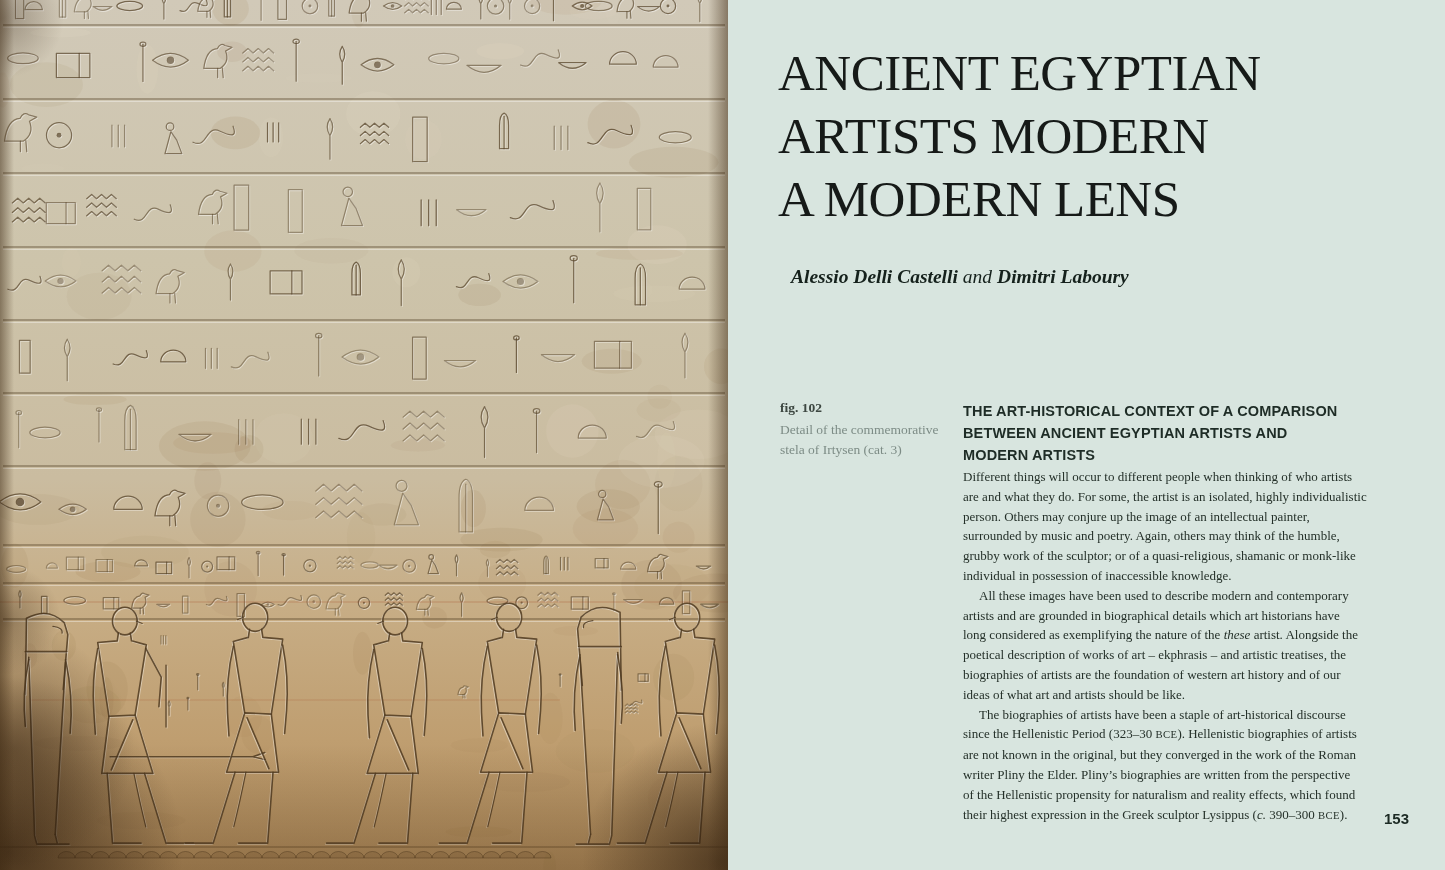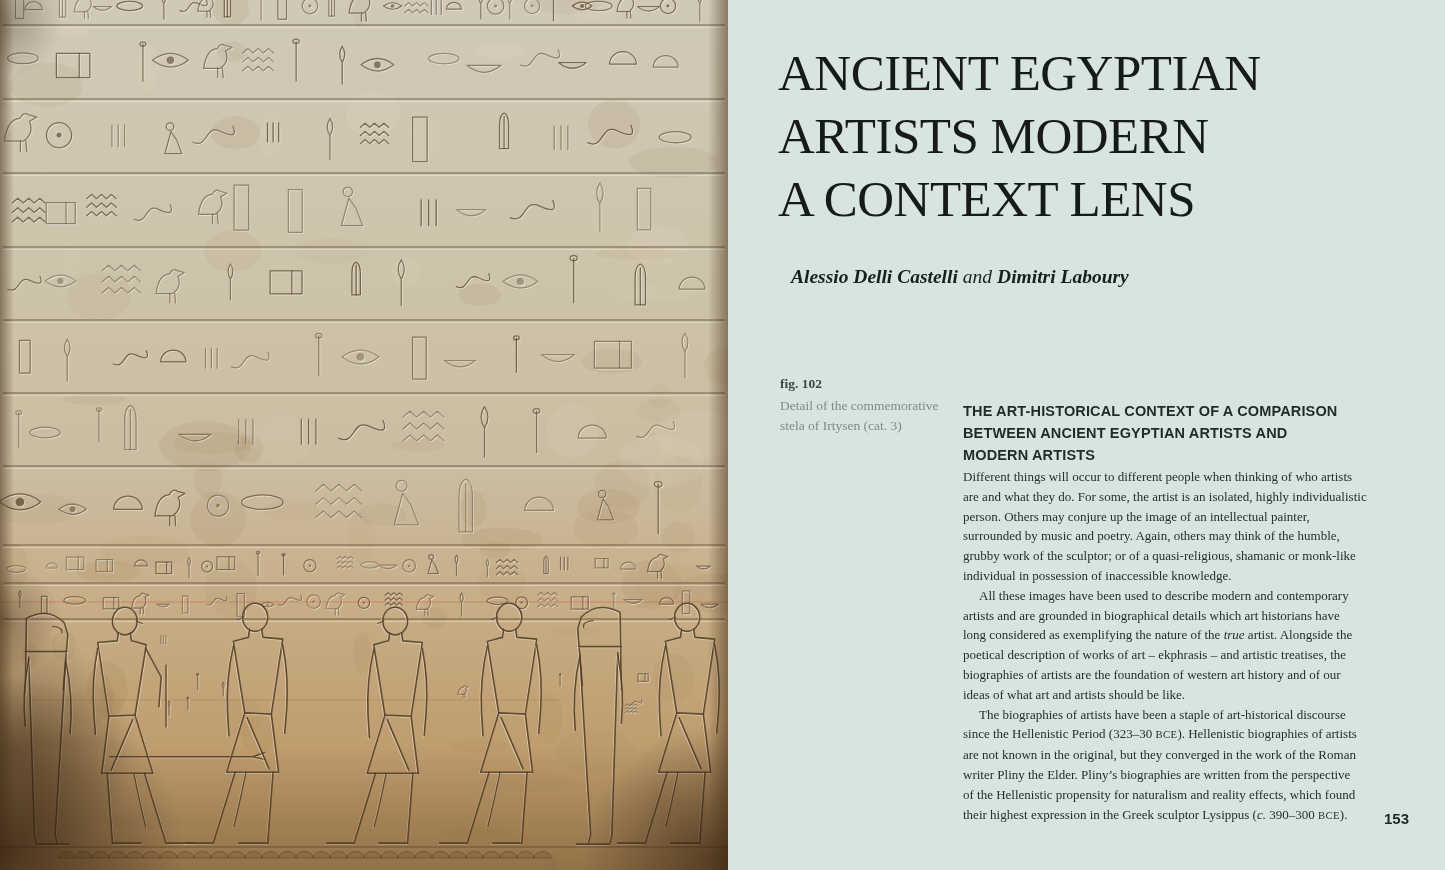--- a/index.html
+++ b/index.html
@@ -8,21 +8,21 @@
   .photo-page svg{display:block;width:728px;height:870px;}
   .text-page{position:relative;width:717px;height:870px;background:#d8e5df;
     font-family:"Liberation Serif","DejaVu Serif",serif;color:#243029;}
   .title{position:absolute;left:50px;top:42px;margin:0;font-weight:400;
     font-family:"Liberation Serif","DejaVu Serif",serif;color:#161a18;
     font-size:51px;letter-spacing:-0.5px;}
   .title .tl{display:block;line-height:63px;white-space:nowrap;}
   .authors{position:absolute;left:51px;top:254px;margin:12px;font-size:19.5px;color:#15211c;font-style:italic;}
   .authors .auth{font-weight:700;}
   .authors .and{font-weight:400;margin:0 5px;}
-  .fig-caption{position:absolute;left:52px;top:375px;width:180px;}
+  .fig-caption{position:absolute;left:52px;top:399px;width:180px;}
   .fig-label{font-size:13.5px;font-weight:700;color:#3d4741;line-height:18px;}
   .fig-text{font-size:13.5px;color:#7d8c86;line-height:19.5px;white-space:pre-line;margin-top:3px;}
   .heading{position:absolute;left:235px;top:400px;width:430px;margin:0;
     font-family:"Liberation Sans","DejaVu Sans",sans-serif;font-size:14.5px;font-weight:700;
     line-height:22px;color:#1e2c26;letter-spacing:0.15px;white-space:pre-line;}
   .body{position:absolute;left:235px;top:467px;width:500px;
     font-size:13px;line-height:19.8px;color:#243029;}
   .body p{margin:0;white-space:pre-line;}
   .body p.indent{text-indent:16px;}
   .it{font-style:italic;}
@@ -862,21 +862,21 @@
         <circle cx="6" cy="620" r="55" fill="url(#gDark)" opacity="0.45"></circle>
         <rect x="708" y="0" width="20" height="870" fill="url(#gEdge)"></rect>
         <rect x="0" y="0" width="14" height="870" fill="url(#gEdge)" transform="translate(14 0) scale(-1 1)"></rect>
       </svg>
   </figure>
 
   <section class="text-page">
     <h1 class="title">
       <span class="tl">ANCIENT EGYPTIAN</span>
       <span class="tl">ARTISTS MODERN</span>
-      <span class="tl">A CONTEXT LENS</span>
+      <span class="tl">A MODERN LENS</span>
     </h1>
 
     <p class="authors">
       <span class="auth">Alessio Delli Castelli</span><span class="and">and</span><span class="auth">Dimitri Laboury</span>
     </p>
 
     <aside class="fig-caption">
       <div class="fig-label">fig. 102</div>
       <div class="fig-text">Detail of the commemorative
 stela of Irtysen (cat. 3)</div>
@@ -888,21 +888,21 @@
 
     <div class="body">
       <p class="para"><span>Different things will occur to different people when thinking of who artists
 are and what they do. For some, the artist is an isolated, highly individualistic
 person. Others may conjure up the image of an intellectual painter,
 surrounded by music and poetry. Again, others may think of the humble,
 grubby work of the sculptor; or of a quasi-religious, shamanic or monk-like
 individual in possession of inaccessible knowledge.</span></p>
       <p class="para indent"><span>All these images have been used to describe modern and contemporary
 artists and are grounded in biographical details which art historians have
-long considered as exemplifying the nature of the </span><span class="it">true</span><span> artist. Alongside the
+long considered as exemplifying the nature of the </span><span class="it">these</span><span> artist. Alongside the
 poetical description of works of art – ekphrasis – and artistic treatises, the
 biographies of artists are the foundation of western art history and of our
 ideas of what art and artists should be like.</span></p>
       <p class="para indent"><span>The biographies of artists have been a staple of art-historical discourse
 since the Hellenistic Period (323–30 </span><span class="sc">BCE</span><span>). Hellenistic biographies of artists
 are not known in the original, but they converged in the work of the Roman
 writer Pliny the Elder. Pliny’s biographies are written from the perspective
 of the Hellenistic propensity for naturalism and reality effects, which found
 their highest expression in the Greek sculptor Lysippus (</span><span class="it">c.</span><span> 390–300 </span><span class="sc">BCE</span><span>).</span></p>
     </div>

